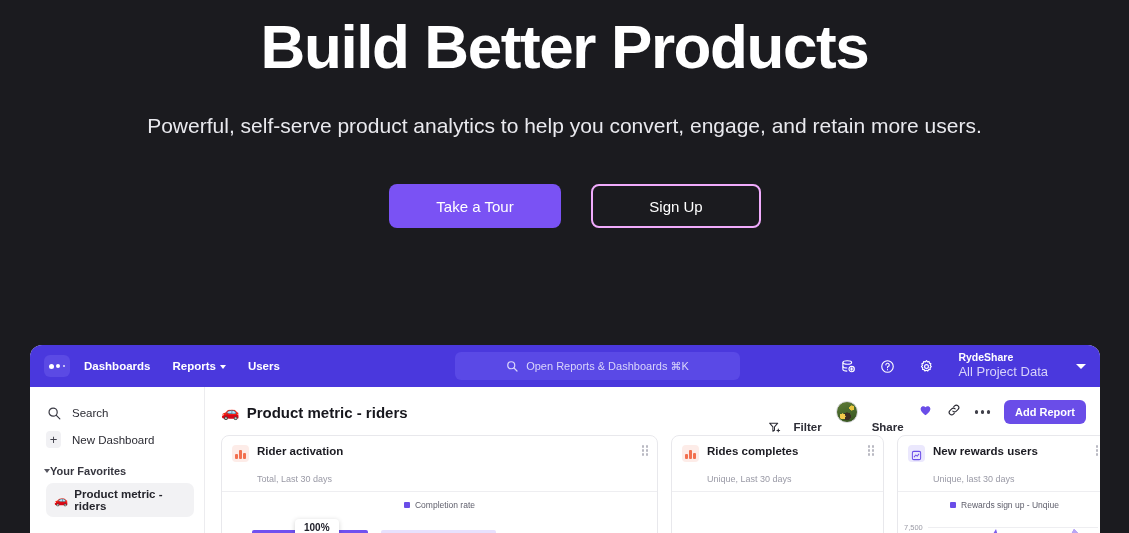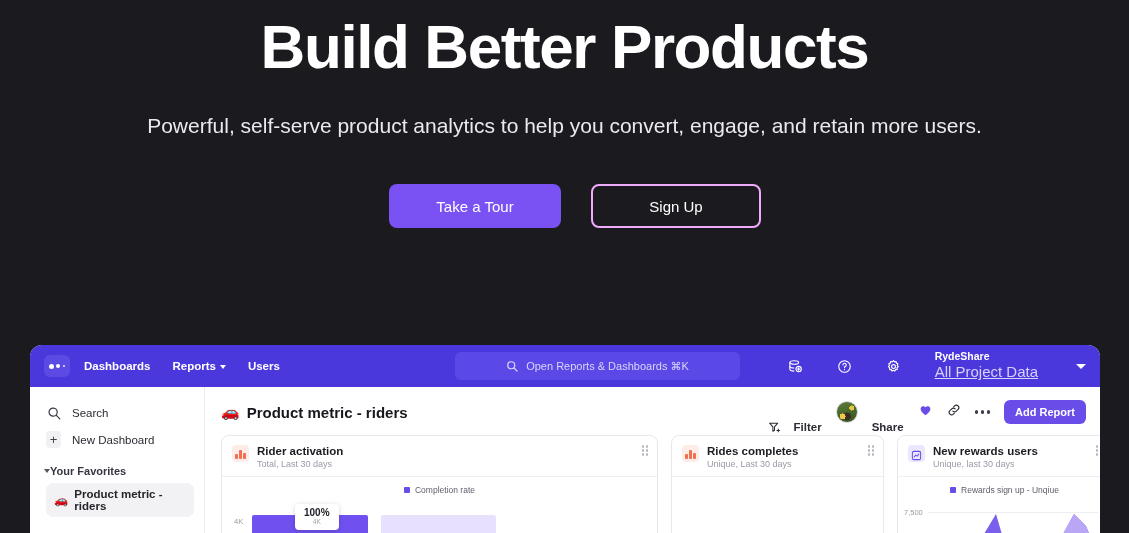--- a/index.html
+++ b/index.html
@@ -135,26 +135,26 @@
     color: #d9d5fb;
     font-size: 11px;
     white-space: nowrap;
   }
 
   .nav-right {
     position: absolute;
     right: 14px;
     display: flex;
     align-items: center;
-    gap: 34px;
+    gap: 24px;
   }
   .nav-icon { cursor: pointer; display:flex; align-items:center; }
   .project-block { line-height: 1.25; cursor: pointer; }
   .project-name { color:#ffffff; font-size:10.5px; font-weight:700; }
-  .project-scope { color:#d7d2fa; font-size:15px;text-decoration:underline; }
+  .project-scope { color:#d7d2fa; font-size:13px; }
   .caret-white {
     width: 0; height: 0;
     border-left: 5px solid transparent;
     border-right: 5px solid transparent;
     border-top: 5.5px solid #ffffff;
     margin-left: 4px;
     cursor: pointer;
   }
 
   
@@ -273,21 +273,21 @@
   }
   .card-ico {
     width:17px;height:17px;border-radius:4px;
     display:flex;align-items:flex-end;justify-content:center;
     gap:1.5px; padding-bottom:3px; flex-shrink:0; margin-top:1px;
   }
   .ico-bars { background:#fdece8; }
   .ico-bars i { width:2.5px; background:#f2704f; display:block; border-radius:1px; }
   .ico-line { background:#ebe8fd; }
   .card-title { font-size:11.5px; font-weight:700; color:#1b1b22; line-height:1.25; white-space:nowrap; }
-  .card-sub { font-size:9px; color:#9a9aa6; margin-top:1px; white-space:nowrap; }
+  .card-sub { font-size:9px; color:#9a9aa6; margin-top:16px; white-space:nowrap; }
   .grip {
     position:absolute; right:9px; top:9px;
     display:grid; grid-template-columns:repeat(2,2.5px);
     gap:1.5px; cursor:grab;
   }
   .grip i { width:2.5px;height:2.5px;background:#b9b9c2;display:block;border-radius:50%; }
 
   .card-body { position:relative; height: 100%; }
   .legend {
     display:flex; align-items:center; justify-content:center; gap:5px;

